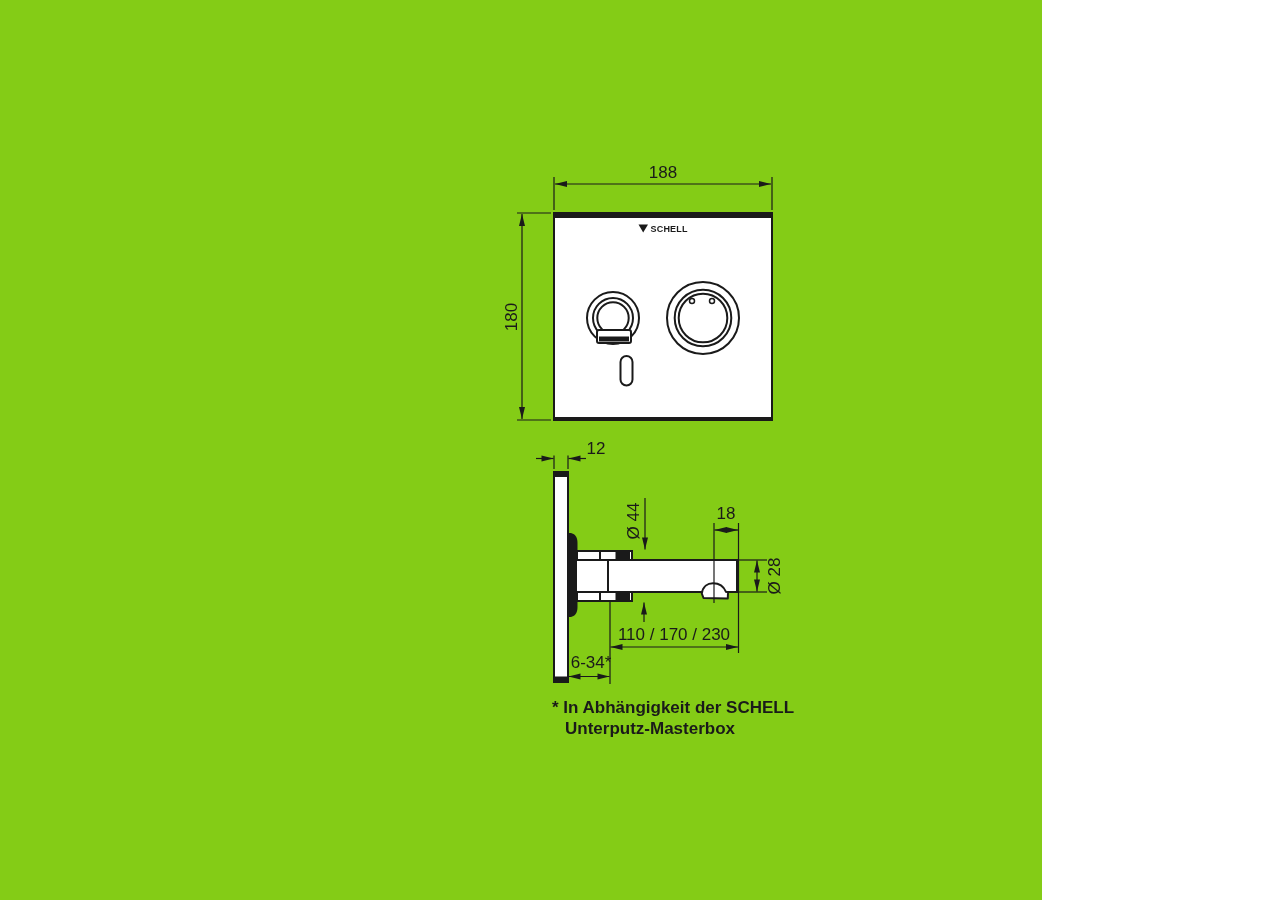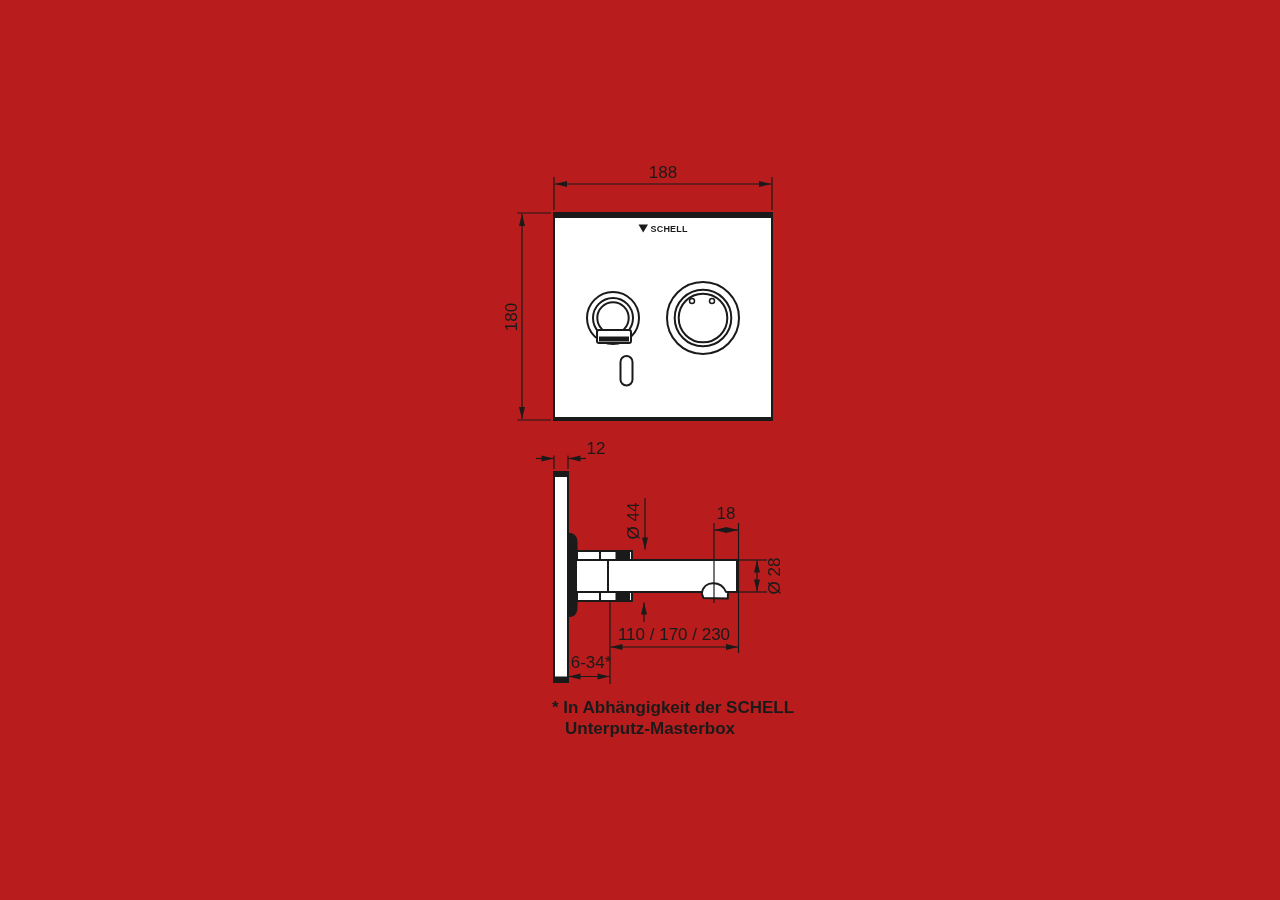--- a/index.html
+++ b/index.html
@@ -1,16 +1,16 @@
 <!DOCTYPE html>
 <html><head>
 <meta charset="utf-8">
 <style>
   html,body{margin:0;padding:0;background:#ffffff;}
-  #canvas{position:relative;width:1280px;height:900px;background:#b91c1c;overflow:hidden;}
+  #canvas{position:relative;width:1032px;height:900px;background:#84cc16;overflow:hidden;padding-left:10px;}
   svg{position:absolute;left:0;top:0;}
   .oln{stroke:#1a1a1a;stroke-width:2;fill:none;}
   .wbox{fill:#ffffff;stroke:#1a1a1a;stroke-width:2;}
   .blk{fill:#1a1a1a;stroke:none;}
   .xln{stroke:#1a1a1a;stroke-width:1.2;fill:none;}
   .dln{stroke:#1a1a1a;stroke-width:1.2;fill:none;}
   .dim{font-family:"Liberation Sans",sans-serif;font-size:17px;fill:#1a1a1a;}
   .foot{font-family:"Liberation Sans",sans-serif;font-size:17px;font-weight:bold;fill:#1a1a1a;}
   .logotext{font-family:"Liberation Sans",sans-serif;font-size:9px;font-weight:bold;fill:#1a1a1a;letter-spacing:0.2px;}
 </style>

